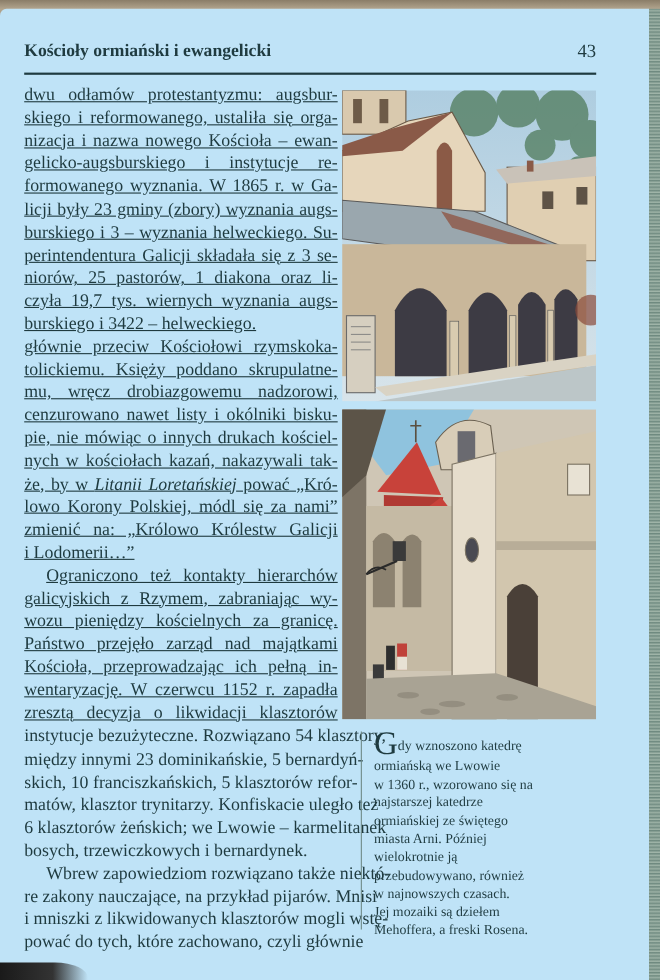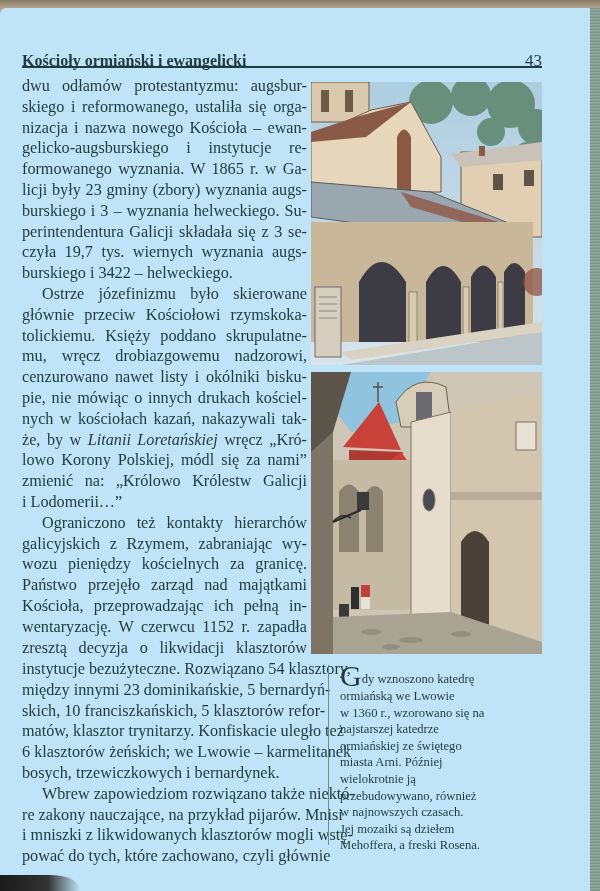--- a/index.html
+++ b/index.html
@@ -20,36 +20,37 @@
   .page-edge {
     position:absolute; right:0; top:8px; width:10px; height:883px;
     background:repeating-linear-gradient(180deg,#6f8a80 0px,#9fb4a8 2px,#6f8a80 3px);
   }
   .bottom-shadow {
     position:absolute; left:0; bottom:0; width:80px; height:16px;
     background:linear-gradient(90deg,#1a1a1a 0%,#333 60%,rgba(60,60,60,0) 100%);
     border-top-right-radius:30px 14px;
   }
   .header {
-    position:absolute; left:22px; top:52px; width:520px; height:28px;
+    position:absolute; left:22px; top:38px; width:520px; height:28px;
     color:#1f3b40;
   }
   .header .title {
     position:absolute; left:0; top:0; font-size:16px; font-weight:bold;
   }
   .header .pagenum {
     position:absolute; right:0; top:-1px; font-size:17px;font-family:Liberation Serif, serif;
   }
   .header-rule {
     position:absolute; left:22px; top:66px; width:520px; height:2px; background:#1f3b40;
   }
   .body-text {
     position:absolute; left:22px; top:76px; width:285px;
     color:#1e3a3f; font-size:16.2px; line-height:20.8px;
     text-align:justify;
+    text-decoration:underline;
   }
   .body-text p { margin:0; }
   .body-text .ln { display:block; text-align:justify; text-align-last:justify; white-space:nowrap; }
   .body-text .ln.last { text-align-last:left; }
   .body-text em { font-style:italic; }
   .wide-text {
     position:absolute; left:22px; top:659px; width:300px;
     color:#1e3a3f; font-size:16.2px; line-height:20.8px;
   }
   .wide-text .ln { display:block; text-align:justify; text-align-last:justify; white-space:nowrap; }
@@ -87,32 +88,32 @@
 <div class="body-text">
   <p>
     <span class="ln">dwu odłamów protestantyzmu: augsbur-</span>
     <span class="ln">skiego i reformowanego, ustaliła się orga-</span>
     <span class="ln">nizacja i nazwa nowego Kościoła – ewan-</span>
     <span class="ln">gelicko-augsburskiego i instytucje re-</span>
     <span class="ln">formowanego wyznania. W 1865 r. w Ga-</span>
     <span class="ln">licji były 23 gminy (zbory) wyznania augs-</span>
     <span class="ln">burskiego i 3 – wyznania helweckiego. Su-</span>
     <span class="ln">perintendentura Galicji składała się z 3 se-</span>
+    <span class="ln">niorów, 25 pastorów, 1 diakona oraz li-</span>
     <span class="ln">czyła 19,7 tys. wiernych wyznania augs-</span>
     <span class="ln last">burskiego i 3422 – helweckiego.</span>
   </p>
   <p>
-    <span class="ln" style="text-indent:20px">Ostrze józefinizmu było skierowane</span>
     <span class="ln">głównie przeciw Kościołowi rzymskoka-</span>
     <span class="ln">tolickiemu. Księży poddano skrupulatne-</span>
     <span class="ln">mu, wręcz drobiazgowemu nadzorowi,</span>
     <span class="ln">cenzurowano nawet listy i okólniki bisku-</span>
     <span class="ln">pie, nie mówiąc o innych drukach kościel-</span>
     <span class="ln">nych w kościołach kazań, nakazywali tak-</span>
-    <span class="ln"><span>że, by w </span><em>Litanii Loretańskiej</em><span> wręcz „Kró-</span></span>
+    <span class="ln"><span>że, by w </span><em>Litanii Loretańskiej</em><span> pować „Kró-</span></span>
     <span class="ln">lowo Korony Polskiej, módl się za nami”</span>
     <span class="ln">zmienić na: „Królowo Królestw Galicji</span>
     <span class="ln last">i Lodomerii…”</span>
   </p>
   <p>
     <span class="ln" style="text-indent:20px">Ograniczono też kontakty hierarchów</span>
     <span class="ln">galicyjskich z Rzymem, zabraniając wy-</span>
     <span class="ln">wozu pieniędzy kościelnych za granicę.</span>
     <span class="ln">Państwo przejęło zarząd nad majątkami</span>
     <span class="ln">Kościoła, przeprowadzając ich pełną in-</span>

